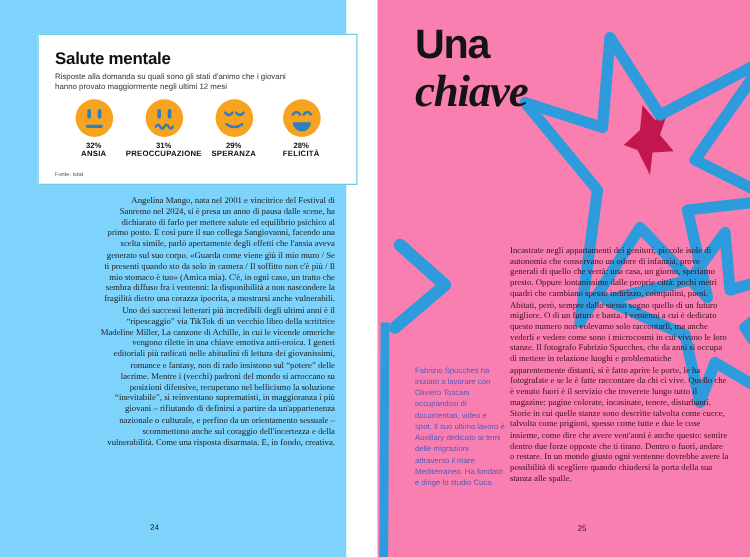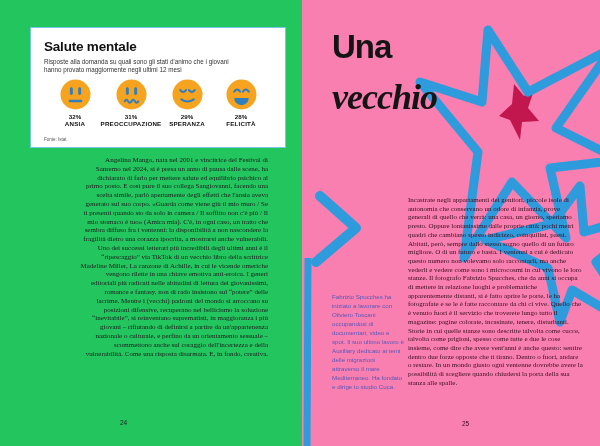--- a/index.html
+++ b/index.html
@@ -1,20 +1,20 @@
 <!DOCTYPE html>
 <html><head>
 <meta charset="utf-8">
 <style>
   * { margin:0; padding:0; box-sizing:border-box; }
   body { background:#888; font-family:"Liberation Sans", sans-serif; }
   .spread { position:relative; width:600px; height:446px; overflow:hidden; background:#fff; }
 
   
-  .page-left { position:absolute; left:0; top:0; width:302px; height:446px; background:#22c55e; }
+  .page-left { position:absolute; left:0; top:0; width:277px; height:446px; background:#7dd3fc; }
 
   .infobox { position:absolute; left:30px; top:27px; width:256px; height:121px;
              border:1.5px solid #76c8e2; background:#fff; padding:11px 13px 0 13px; }
   .infobox-title { font-size:13.5px; font-weight:bold; color:#111; letter-spacing:-0.2px; }
   .infobox-sub { margin-top:4px; font-size:6.3px; line-height:7.6px; color:#333; width:200px; }
   .faces-row { display:flex; justify-content:space-between; margin-top:6px; padding:0 4px; }
   .face-col { display:flex; flex-direction:column; align-items:center; width:58px; }
   .face-col svg { width:31px; height:31px; }
   .face-pct { margin-top:3px; font-size:6.2px; font-weight:600; color:#111; }
   .face-label { font-size:6.2px; font-weight:700; color:#111; letter-spacing:0.2px; }
@@ -26,21 +26,21 @@
   .pagenum { position:absolute; font-size:6.5px; color:#222; }
   .pagenum-left { left:120px; top:419px; }
 
   
   .page-right { position:absolute; left:302px; top:0; width:298px; height:446px;
                 background:#f97fb0; overflow:hidden; }
   .decor-svg { position:absolute; left:0; top:0; width:298px; height:446px; }
 
   .title-block { position:absolute; left:30px; top:16px; color:#141414; }
   .title-line { font-size:33px; font-weight:900; line-height:38px; letter-spacing:-1px;
-                font-family:"Liberation Sans", sans-serif;margin-top:12px; }
+                font-family:"Liberation Sans", sans-serif; }
   .title-line.italic-serif { font-family:"Liberation Serif", serif; font-style:italic;
                              font-weight:700; font-size:36px; letter-spacing:-1px; }
 
   .caption-right { position:absolute; left:30px; top:292px; width:72px;
                    font-size:6.2px; line-height:9px; color:#5a57b8; }
   .body-right { position:absolute; left:106px; top:196px; width:175px;
                 font-family:Liberation Serif, serif; font-size:7px; line-height:8.7px;
                 color:#3a0e1f; }
   .pagenum-right { left:160px; top:420px; color:#3a0e1f; }
 </style>
@@ -121,21 +121,21 @@
 
       <polygon points="183,240 250,224 278,186 282,232 358,210 294,262 338,330 270,290 258,322 246,268" fill="none" stroke="#2e9bdc" stroke-width="9" stroke-linejoin="round"></polygon>
 
       <polyline points="18,196 54,228 14,262" fill="none" stroke="#2e9bdc" stroke-width="10" stroke-linejoin="round" stroke-linecap="round"></polyline>
 
       <line x1="6" y1="258" x2="5" y2="446" stroke="#2e9bdc" stroke-width="7"></line>
     </svg>
 
     <div class="title-block">
       <div class="title-line">Una</div>
-      <div class="title-line italic-serif">vecchio</div>
+      <div class="title-line italic-serif">chiave</div>
     </div>
 
     <div class="caption-right">Fabrizio Spucches ha iniziato a lavorare con Oliviero Toscani occupandosi di documentari, video e spot. Il suo ultimo lavoro è Auxiliary dedicato ai temi delle migrazioni attraverso il mare Mediterraneo. Ha fondato e dirige lo studio Cuca.</div>
 
     <div class="body-right">Incastrate negli appartamenti dei genitori, piccole isole di autonomia che conservano un odore di infanzia, prove generali di quello che verrà: una casa, un giorno, speriamo presto. Oppure lontanissime dalle proprie città: pochi metri quadri che cambiano spesso indirizzo, coinquilini, paesi. Abitati, però, sempre dallo stesso sogno quello di un futuro migliore. O di un futuro e basta. I ventenni a cui è dedicato questo numero non volevamo solo raccontarli, ma anche vederli e vedere come sono i microcosmi in cui vivono le loro stanze. Il fotografo Fabrizio Spucches, che da anni si occupa di mettere in relazione luoghi e problematiche apparentemente distanti, si è fatto aprire le porte, le ha fotografate e se le è fatte raccontare da chi ci vive. Quello che è venuto fuori è il servizio che troverete lungo tutto il magazine: pagine colorate, incasinate, tenere, disturbanti. Storie in cui quelle stanze sono descritte talvolta come cucce, talvolta come prigioni, spesso come tutte e due le cose insieme, come dire che avere vent'anni è anche questo: sentire dentro due forze opposte che ti tirano. Dentro o fuori, andare o restare. In un mondo giusto ogni ventenne dovrebbe avere la possibilità di scegliere quando chiudersi la porta della sua stanza alle spalle.</div>
 
     <div class="pagenum pagenum-right">25</div>
   </div>
 
 </div>

